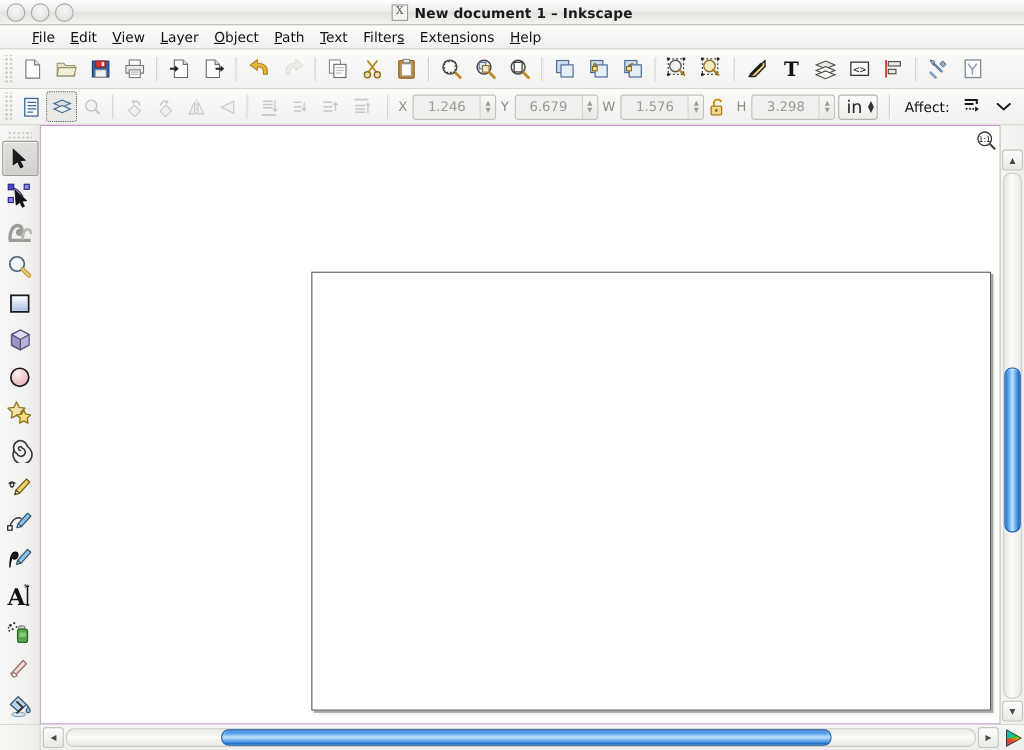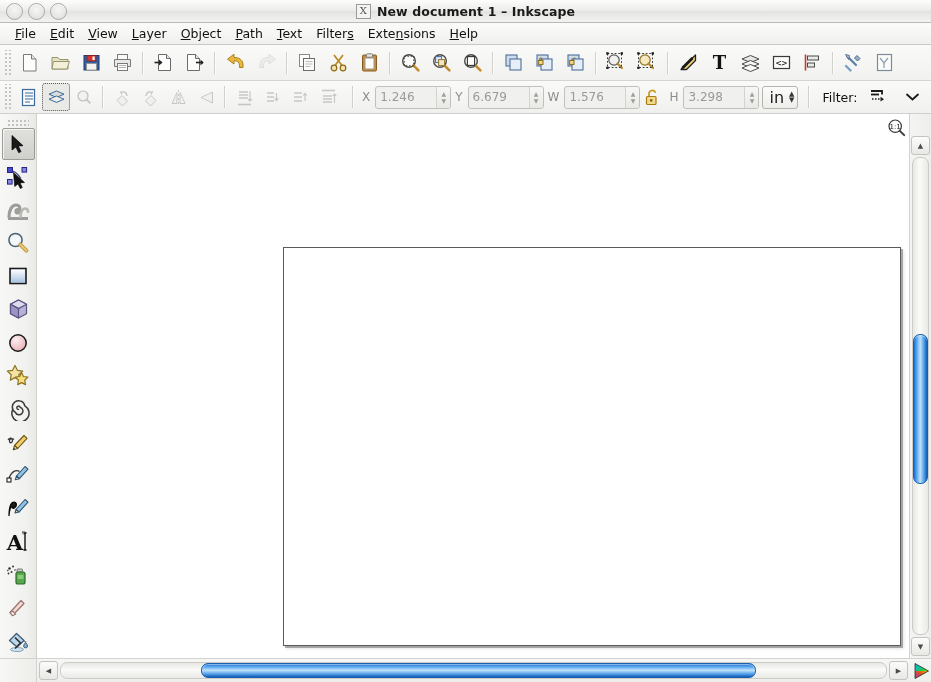--- a/index.html
+++ b/index.html
@@ -56,21 +56,21 @@
   .title-text {
     font-size: 12.5px; color: #1a1a1a;
     letter-spacing: 0.1px;
     font-weight: bold;
   }
 
   
   .menubar {
     height: 21px; flex: 0 0 21px;
     display: flex; align-items: center;
-    padding-left: 8px;
+    padding-left: 22px;
     background: linear-gradient(to bottom, #fbfbfa 0%, #f0f0ee 100%);
     border-bottom: 1px solid #c8c8c4;
   }
   .menu-item {
     padding: 2px 7px 3px 7px;
     font-size: 12.5px; color: #111;
     cursor: default; white-space: nowrap;
   }
   .menu-item u { text-decoration: underline; }
 
@@ -136,21 +136,21 @@
     border: 1px solid #c0c0bc;
     border-radius: 3px;
     background: #f0f0ee;
     overflow: hidden;
   }
   .spin input {
     width: 52px; border: none; outline: none;
     background: transparent;
     font-family: "DejaVu Sans", "Liberation Sans", sans-serif;
     font-size: 12px; color: #9a9a97;
-    padding: 0 4px; text-align: left;
+    padding: 0 4px; text-align: center;
   }
   .spin-arrows {
     width: 13px;
     display: flex; flex-direction: column;
     justify-content: center; align-items: center;
     border-left: 1px solid #d3d3cf;
     background: linear-gradient(to bottom,#f7f7f5,#e9e9e6);
   }
   .spin-arrows span {
     font-size: 6px; line-height: 7px; color: #9d9d99;
@@ -698,21 +698,21 @@
     <div class="unit-select">
       <span class="u-txt">in</span>
       <span class="u-arrows">
           <span>▲</span>
           <span>▼</span>
         </span>
     </div>
 
     <div class="tb-sep" style="margin-left:10px"></div>
 
-    <span class="affect-label">Filter:</span>
+    <span class="affect-label">Affect:</span>
     <div class="cb-btn">
       <svg width="19" height="19" viewBox="0 0 19 19">
         <path d="M3 3h11v3.5" fill="none" stroke="#1a1a1a" stroke-width="1.8"></path>
         <path d="M3 6.5h8" stroke="#1a1a1a" stroke-width="1.8"></path>
         <path d="M4 11h1.5M7 11h1.5M10 11h1.5" stroke="#1a1a1a" stroke-width="1.6"></path>
         <path d="M12.5 8.8l3.5 2.4-3.5 2.4z" fill="#1a1a1a"></path>
       </svg>
     </div>
 
     <div class="chevron-btn">

